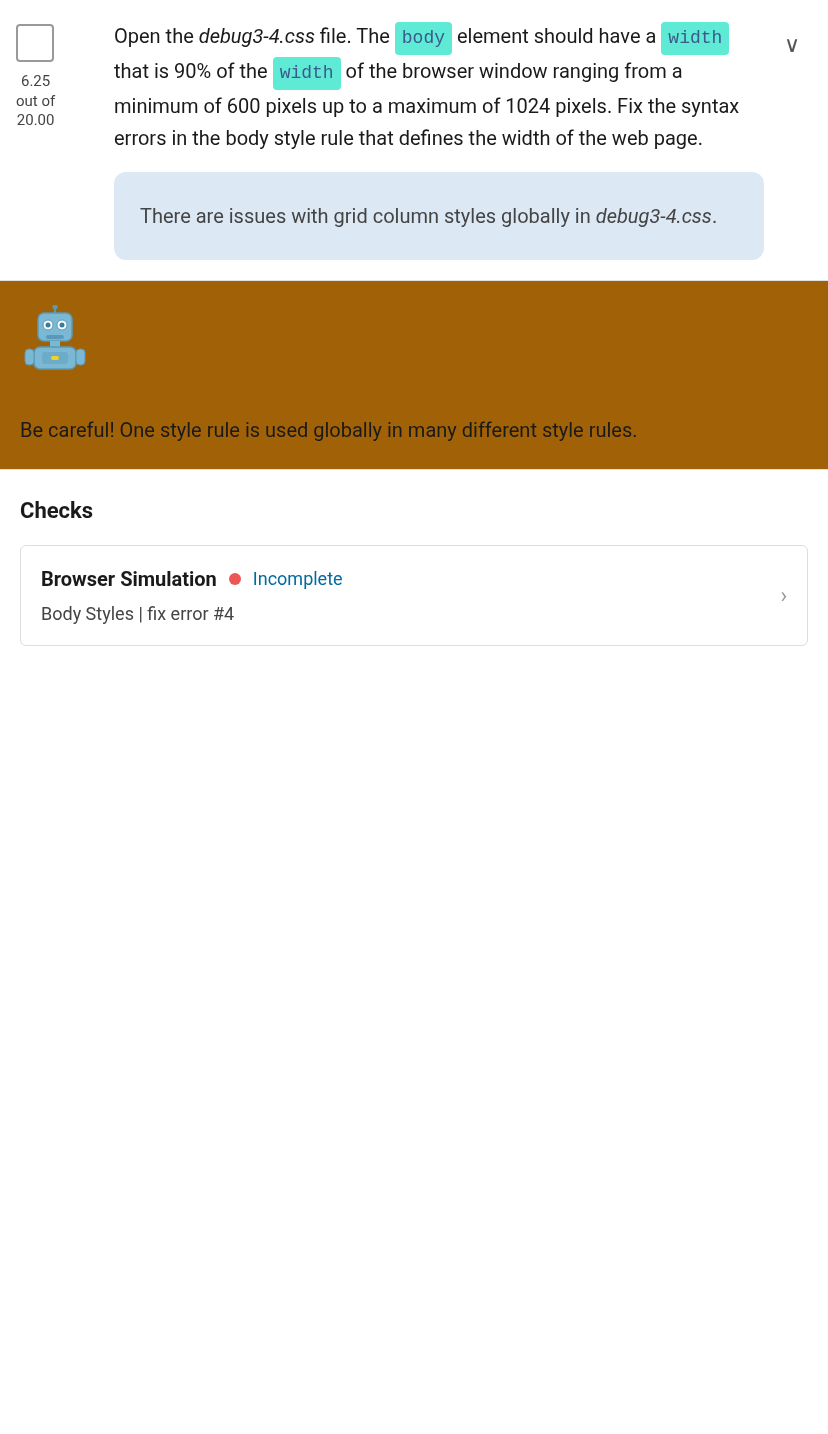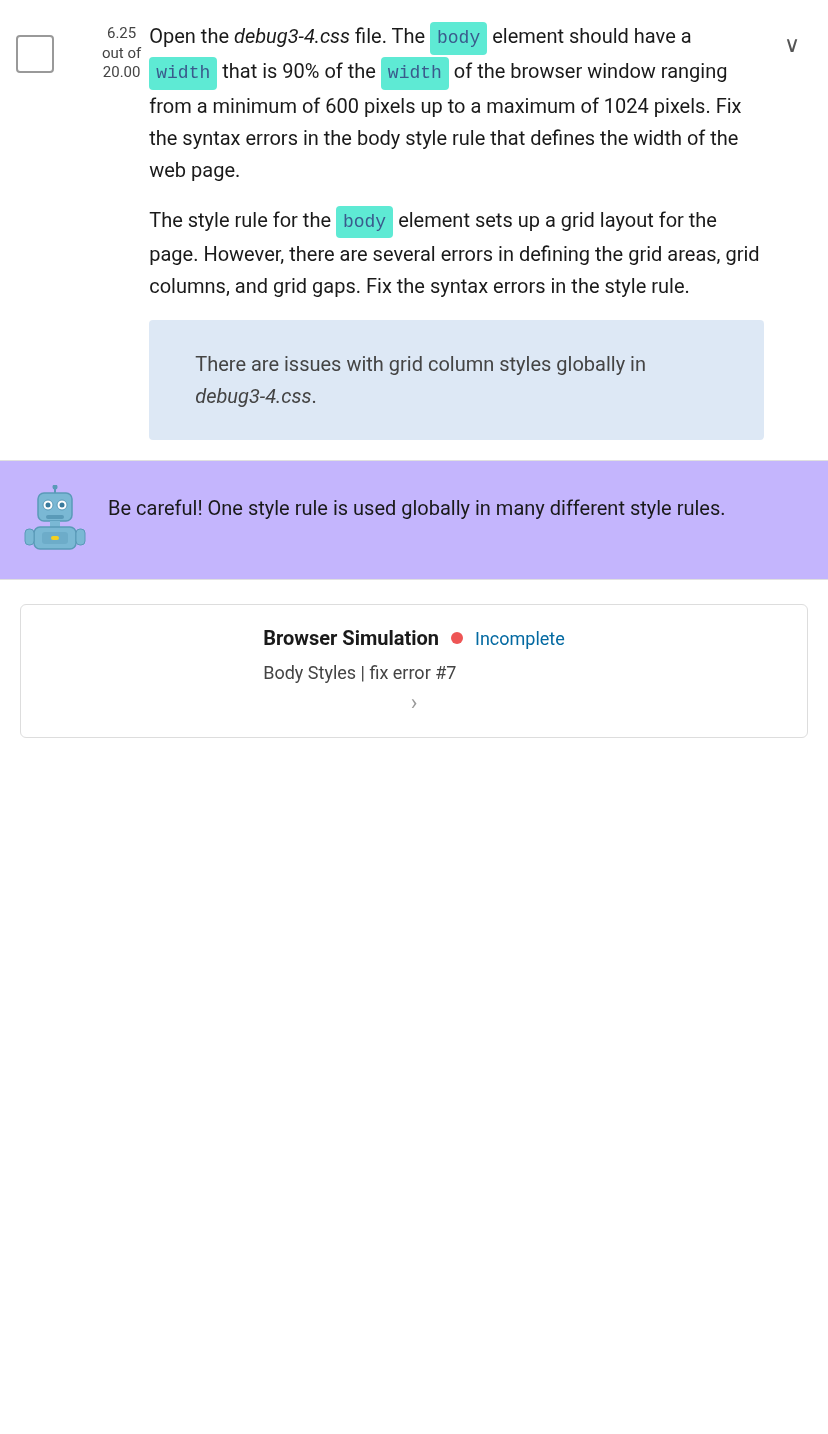--- a/index.html
+++ b/index.html
@@ -30,25 +30,24 @@
       display: flex;
       flex-direction: row;
       padding: 20px 16px 20px 16px;
       border-bottom: 1px solid #e0e0e0;
       align-items: flex-start;
       gap: 0;
     }
 
     .left-col {
       display: flex;
-      flex-direction: row;
-      align-items: flex-end;
+      flex-direction: column;
+      align-items: flex-start;
       min-width: 90px;
       padding-top: 4px;
-      gap: 48px;
     }
 
     .checkbox-wrapper {
       width: 38px;
       height: 38px;
       border: 2px solid #999;
       border-radius: 4px;
       background: #fff;
       display: flex;
       align-items: center;
@@ -105,43 +104,43 @@
       font-weight: 400;
     }
 
     .question-para em {
       font-style: italic;
     }
 
     
     .info-box {
       background: #dde8f5;
-      border-radius: 4px;
-      padding: 28px 46px;
+      border-radius: 12px;
+      padding: 28px 26px;
       margin: 16px 0 0 0;
     }
 
     .info-box-text {
       font-size: 20px;
       color: #444;
       line-height: 1.6;
     }
 
     .info-box-text em {
       font-style: italic;
     }
 
     
     .bot-section {
       display: flex;
-      flex-direction: row;
+      flex-direction: column;
       align-items: flex-start;
       padding: 24px 20px 24px 20px;
-      background: #c4b5fd;
-      gap: 18px;
+      background: #a16207;
+      gap: 32px;
       border-bottom: 1px solid #e0e0e0;
     }
 
     .bot-avatar {
       width: 70px;
       height: 70px;
       flex-shrink: 0;
     }
 
     .bot-text {
@@ -167,21 +166,20 @@
       font-weight: 700;
       color: #1a1a1a;
       margin-bottom: 18px;
     }
 
     .check-item {
       border: 1px solid #ddd;
       border-radius: 6px;
       padding: 18px 20px;
       display: flex;
-      flex-direction: column;
       align-items: center;
       justify-content: space-between;
       background: #fff;
     }
 
     .check-left {
       display: flex;
       flex-direction: column;
       gap: 4px;
     }
@@ -238,23 +236,20 @@
         <span>20.00</span>
       </div>
     </div>
 
     <div class="question-content">
 
       <p class="question-para">
         <span>Open the </span><em>debug3-4.css</em><span> file. The </span><span class="code-tag">body</span><span> element should have a </span><span class="code-tag">width</span><span> that is </span><strong>90%</strong><span> of the </span><span class="code-tag">width</span><span> of the browser window ranging from a minimum of </span><strong>600</strong><span> pixels up to a maximum of </span><strong>1024</strong><span> pixels. Fix the syntax errors in the body style rule that defines the width of the web page.</span>
       </p>
 
-      <p class="question-para">
-        <span>The style rule for the </span><span class="code-tag">body</span><span> element sets up a grid layout for the page. However, there are several errors in defining the grid areas, grid columns, and grid gaps. Fix the syntax errors in the style rule.</span>
-      </p>
 
       <div class="info-box">
         <p class="info-box-text">
           <span>There are issues with grid column styles globally in </span><em>debug3-4.css</em><span>.</span>
         </p>
       </div>
 
     </div>
 
     <div class="chevron-col">
@@ -290,27 +285,28 @@
         <rect x="5" y="44" width="9" height="16" rx="4" fill="#7ab8d4" stroke="#5a9ab8" stroke-width="1"></rect>
 
         <rect x="56" y="44" width="9" height="16" rx="4" fill="#7ab8d4" stroke="#5a9ab8" stroke-width="1"></rect>
       </svg>
     </div>
 
     <div class="bot-text">Be careful! One style rule is used globally in many different style rules.</div>
   </div>
 
   <div class="checks-section">
+    <div class="checks-title">Checks</div>
 
     <div class="check-item">
       <div class="check-left">
         <div class="check-title-row">
           <span class="check-title">Browser Simulation</span>
           <span class="status-dot"></span>
           <span class="status-label">Incomplete</span>
         </div>
-        <div class="check-subtitle">Body Styles | fix error #7</div>
+        <div class="check-subtitle">Body Styles | fix error #4</div>
       </div>
       <span class="chevron-right">›</span>
     </div>
   </div>
 
 </div>
 
 </body></html>

